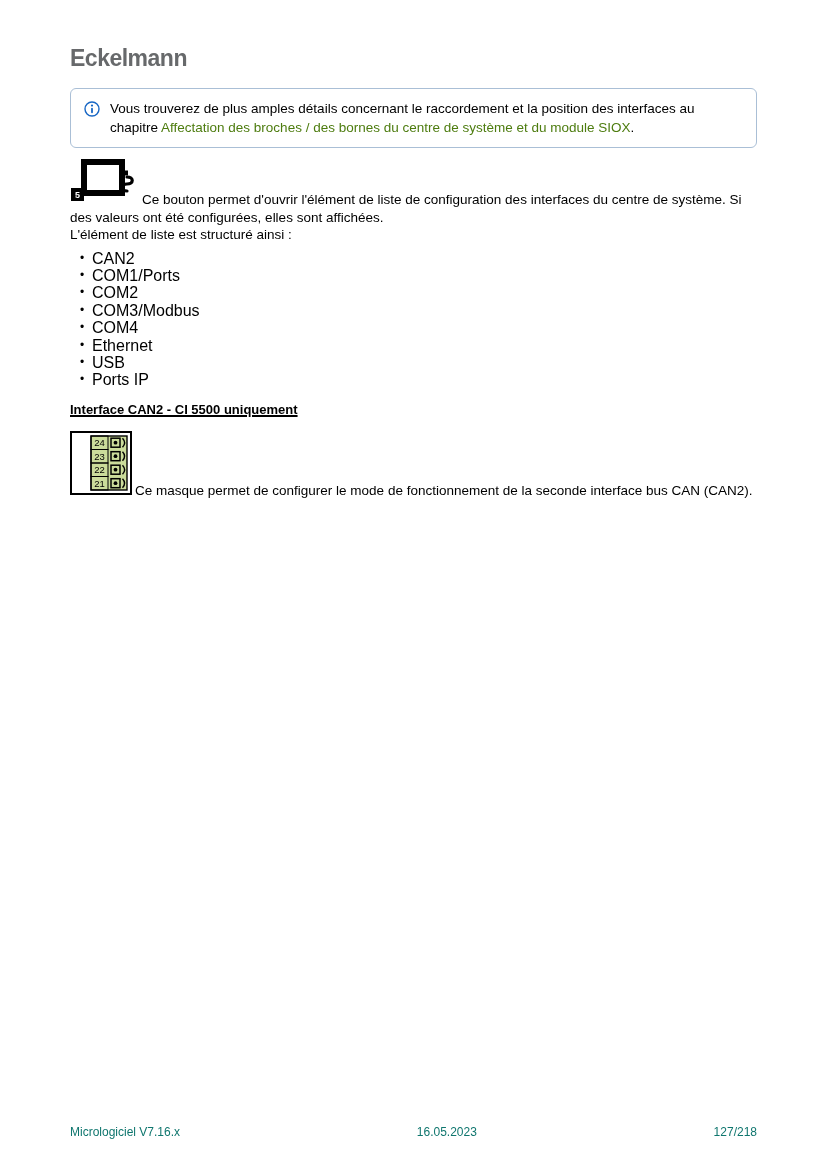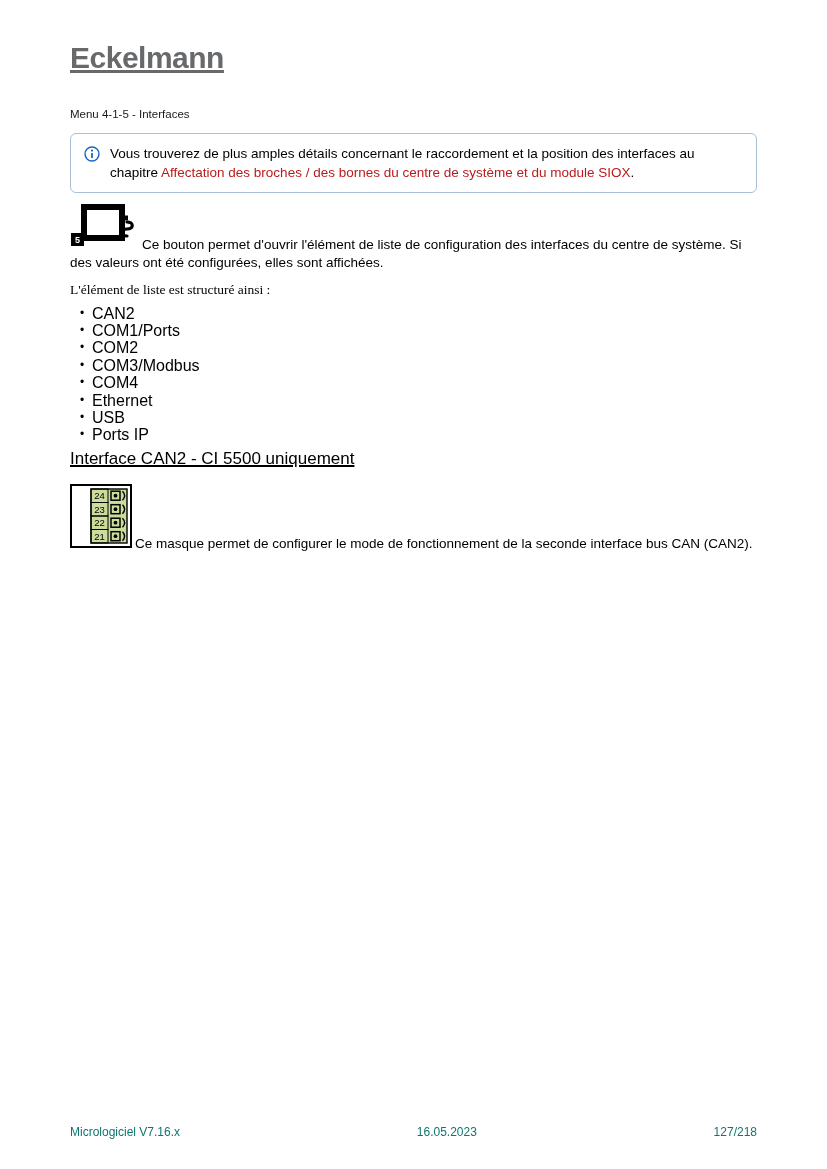--- a/index.html
+++ b/index.html
@@ -8,26 +8,25 @@
     width:827px;height:1169px;
     background:#ffffff;
     font-family:"Liberation Sans", sans-serif;
     color:#000;
     overflow:hidden;
     box-sizing:border-box;
     padding:0 70px;
   }
   .logo{
     margin-top:40px;
-    font-size:30px;
+    font-size:23px;
     font-weight:bold;
     letter-spacing:-0.5px;
     color:#67696b;
     line-height:36px;
-    text-decoration:underline;
   }
   .breadcrumb{
     margin-top:31px;
     font-size:11.5px;
     line-height:14px;
     color:#1a1a1a;
   }
   .info-box{
     margin-top:12px;
     border:1px solid #aabfd6;
@@ -36,47 +35,47 @@
     display:flex;
     align-items:flex-start;
     gap:10px;
     box-sizing:border-box;
   }
   .info-icon{flex:0 0 auto;margin-top:2px;}
   .info-text{
     font-size:13.5px;
     line-height:19px;
   }
-  .info-text a{color:#b91c1c;text-decoration:none;cursor:pointer;}
+  .info-text a{color:#4d7c0f;text-decoration:none;cursor:pointer;}
   .body-text{font-size:13.5px;line-height:17.5px;}
   p{margin:0;}
   .icon-para{margin-top:10px;}
   .icon-para svg{margin-right:8px;}
-  .list-intro{margin-top:10px;font-family:Liberation Serif, serif;}
+  .list-intro{margin-top:0;}
   ul.plain-list{
     margin:6px 0 0 0;
     padding:0;
     list-style:none;
   }
   ul.plain-list li{
     font-size:16px;
     line-height:17.4px;
     padding-left:22px;
     position:relative;
   }
   ul.plain-list li::before{
     content:"•";
     position:absolute;
     left:10px;
     font-size:12px;
   }
   .section-heading{
-    margin-top:6px;
-    font-size:17px;
-    font-weight:normal;
+    margin-top:12px;
+    font-size:13px;
+    font-weight:bold;
     text-decoration:underline;
     text-decoration-thickness:1.5px;
     line-height:17px;
   }
   .connector-para{margin-top:5px;}
   .connector-para svg{margin-right:3px;}
   .footer{
     position:absolute;
     left:70px;right:70px;bottom:30px;
     display:flex;
@@ -85,21 +84,20 @@
     color:#0f766e;
   }
 </style>
 </head>
 <body>
 
 <div class="page">
 
   <div class="logo">Eckelmann</div>
 
-  <div class="breadcrumb">Menu 4-1-5 - Interfaces</div>
 
   <div class="info-box">
     <span class="info-icon">
       <svg width="16" height="16" viewBox="0 0 16 16">
         <circle cx="8" cy="8" r="7" fill="none" stroke="#1766c4" stroke-width="1.4"></circle>
         <circle cx="8" cy="4.6" r="1.1" fill="#1766c4"></circle>
         <rect x="7.1" y="6.8" width="1.8" height="5.4" rx="0.9" fill="#1766c4"></rect>
       </svg>
     </span>
     <p class="info-text"><span>Vous trouverez de plus amples détails concernant le raccordement et la position des interfaces au chapitre </span><a>Affectation des broches / des bornes du centre de système et du module SIOX</a><span>.</span></p>

